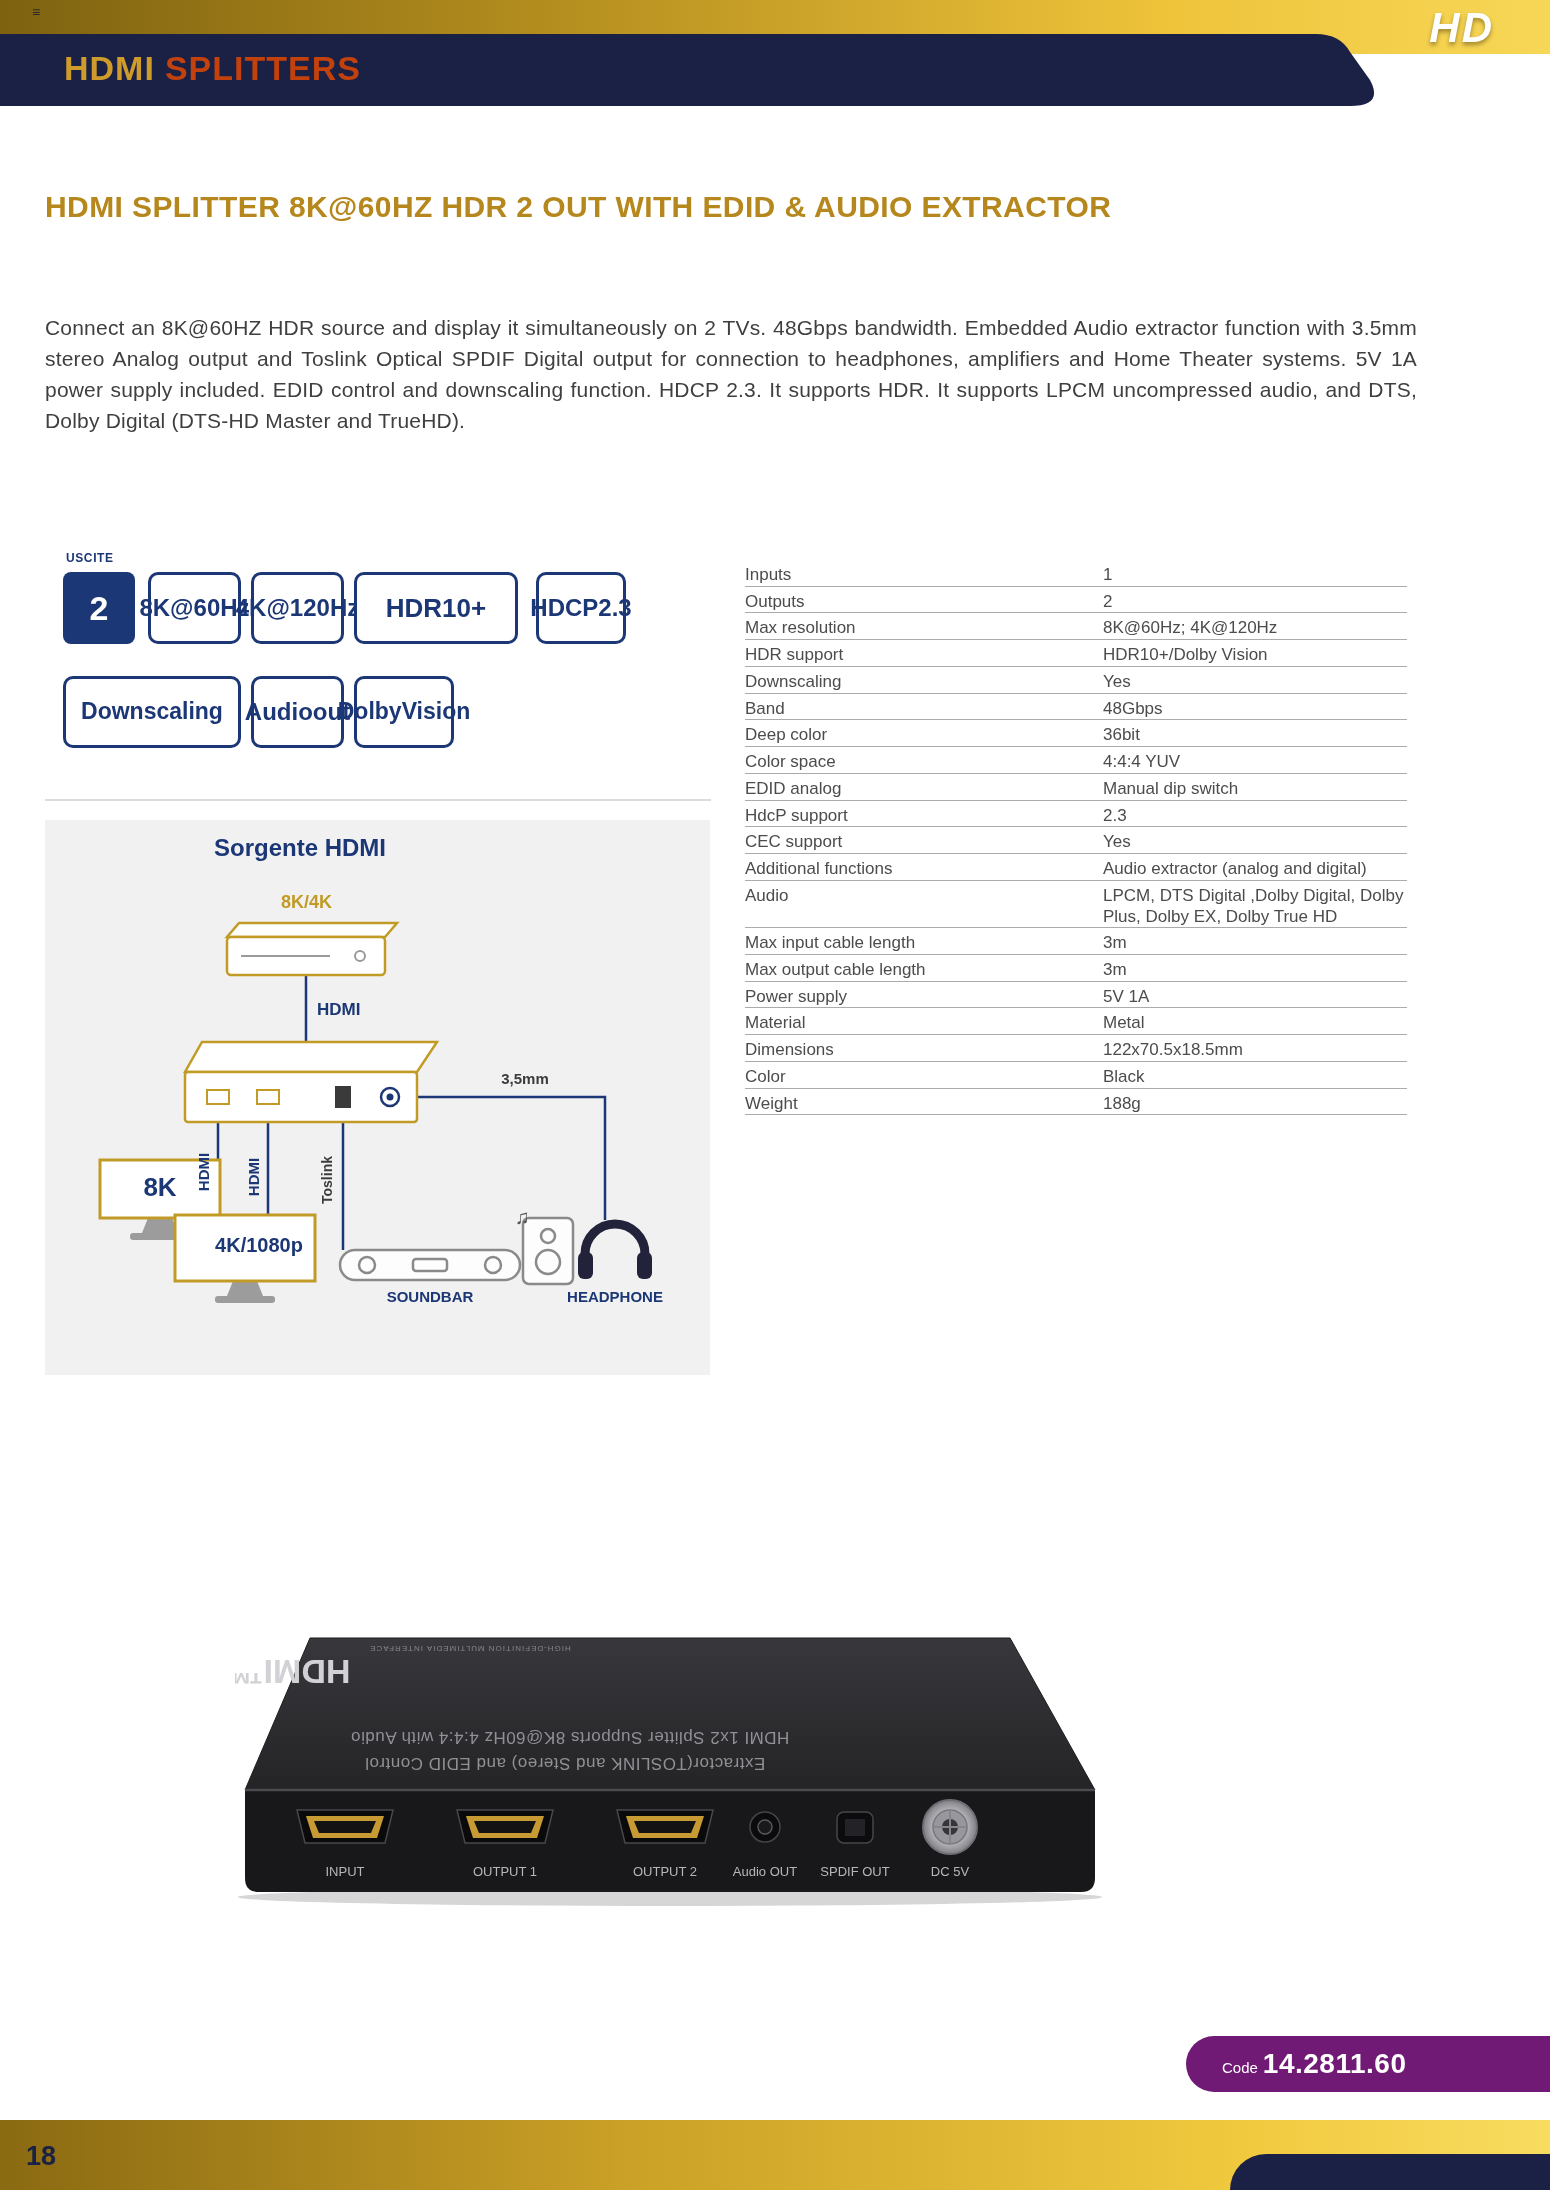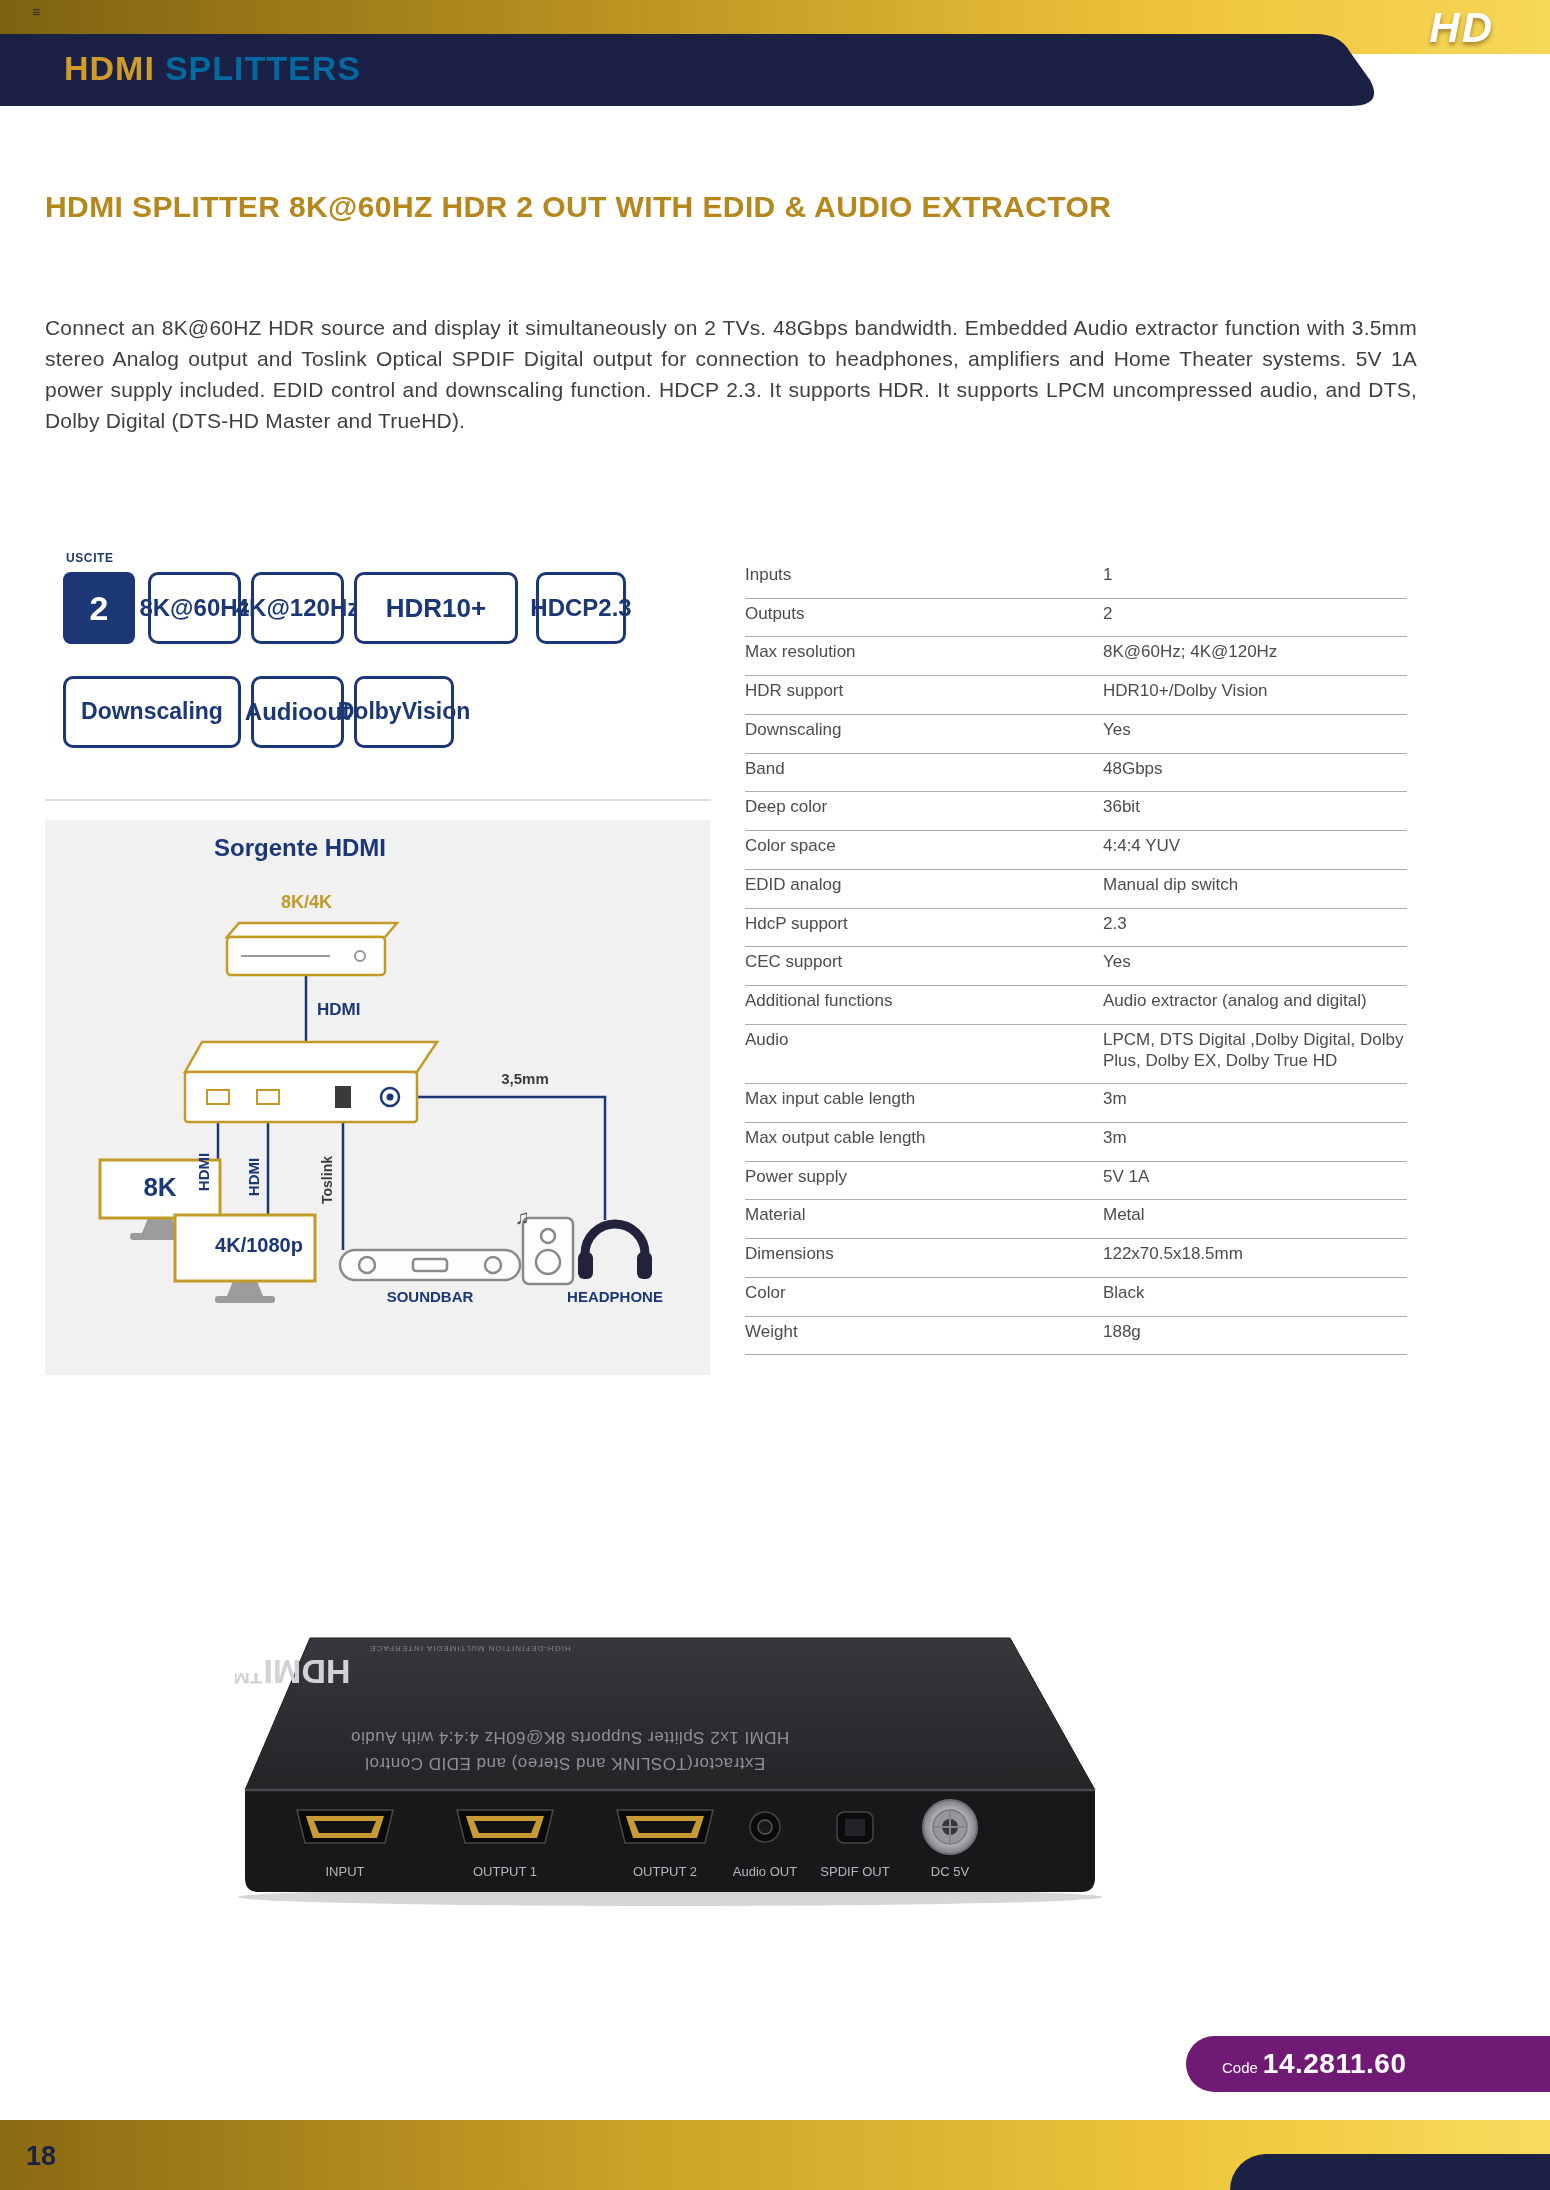--- a/index.html
+++ b/index.html
@@ -9,21 +9,21 @@
   
   .gold-top { position:absolute; top:0; left:0; width:100%; height:54px;
     background:linear-gradient(90deg,#7e6210,#b38d1e 35%,#eec33a 75%,#f7d757); }
   .menu-glyph { position:absolute; top:4px; left:32px; font-size:14px; color:#2a2a2a; font-weight:bold; }
   .brand { position:absolute; top:4px; right:56px; color:#ffffff; font-size:42px; font-weight:800;
     font-style:italic; letter-spacing:2px; text-shadow:0 3px 4px rgba(60,40,0,.45); }
   .banner { position:absolute; top:34px; left:0; width:1392px; height:72px; background:#1a2144;
     clip-path: path("M0 0 H1316 Q1340 0 1350 18 L1370 46 Q1384 72 1350 72 H0 Z"); }
   .banner-title { position:absolute; top:49px; left:64px; font-size:34px; font-weight:bold; letter-spacing:1px; }
   .banner-title .accent { color:#cf9c2c; }
-  .banner-title .rest { color:#0369a1; margin-left:10px; }
+  .banner-title .rest { color:#c2410c; margin-left:10px; }
 
   
   .product-title { position:absolute; left:45px; top:188px; width:1080px; font-size:30px; font-weight:bold;
     color:#b5871c; line-height:1.25; letter-spacing:.4px; }
   .product-desc { position:absolute; left:45px; top:312px; width:1372px; font-size:21px; color:#3f3f3f;
     line-height:1.48; text-align:justify; letter-spacing:.2px; }
 
   
   .uscite-label { position:absolute; left:66px; top:551px; font-size:12px; font-weight:bold;
     color:#1c3775; letter-spacing:.6px; }
@@ -56,21 +56,21 @@
   .d-rot { position:absolute; width:70px; height:20px; text-align:center; font-weight:bold;
     transform:rotate(-90deg); transform-origin:center; font-size:15px; color:#1c3775; }
   .d-rot1 { left:125px; top:342px; }
   .d-rot2 { left:175px; top:347px; }
   .d-rot-tos { left:249px; top:350px; color:#3b3b3b; font-size:14px; }
   .d-soundbar { left:315px; top:468px; width:140px; font-size:15px; }
   .d-headphone { left:500px; top:468px; width:140px; font-size:15px; }
 
   
   .spec-table { position:absolute; left:745px; top:560px; width:662px; }
-  .spec-row { display:flex; border-bottom:1px solid #ababab; padding:5px 0 12px; font-size:17px;
+  .spec-row { display:flex; border-bottom:1px solid #ababab; padding:5px 0 0; font-size:17px;
     color:#4c4c4c; line-height:1.22; }
   .spec-row:nth-of-type(14) { margin-top:0; }
   .spec-label { width:358px; flex:none; padding-right:10px; }
   .spec-value { flex:1; }
 
   
   .device-photo { position:absolute; left:235px; top:1580px; width:880px; height:330px; }
   svg text { font-family:"Liberation Sans", sans-serif; }
 
   

